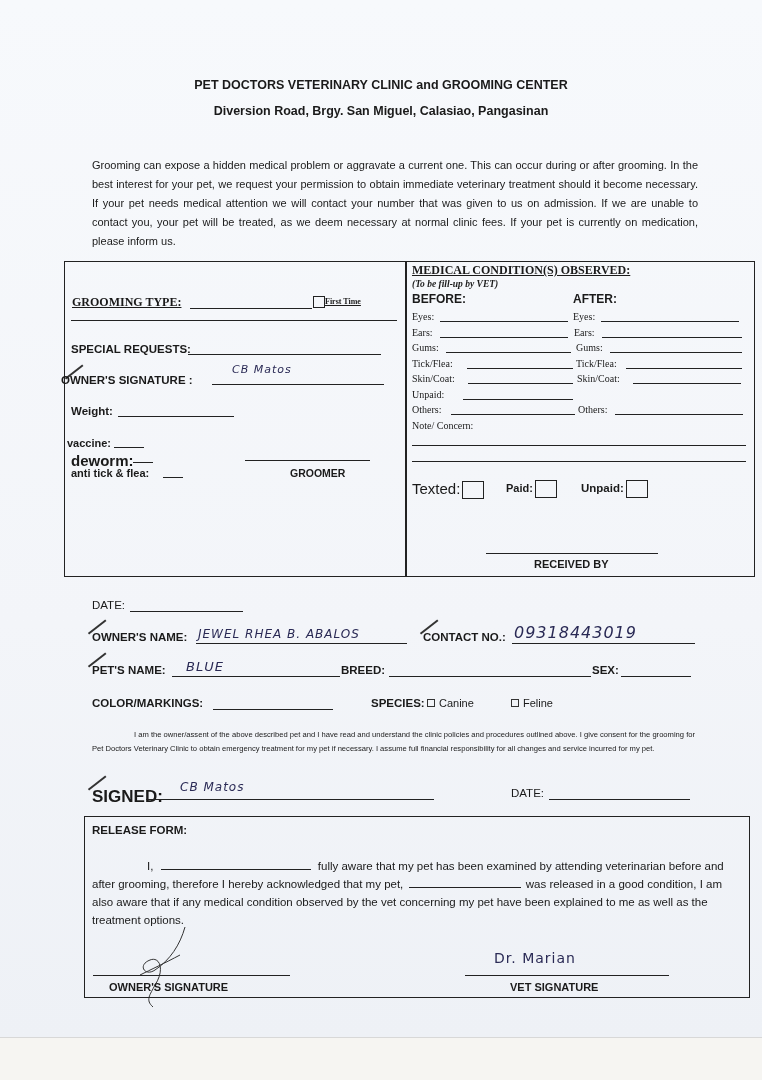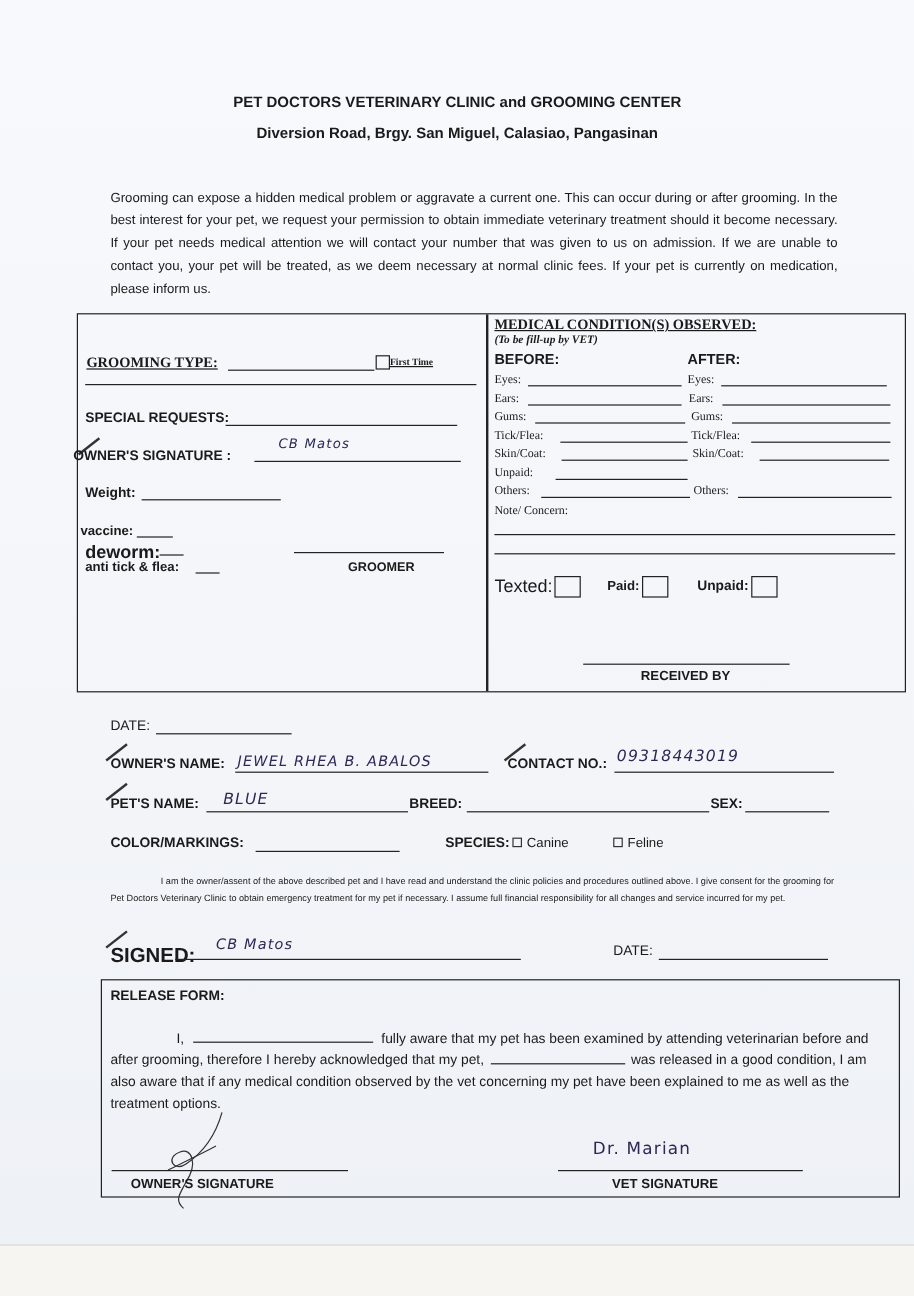--- a/index.html
+++ b/index.html
@@ -111,21 +111,21 @@
   <div class="abs line" style="left:130px; top:600px; width:113px; height:11px;"></div>
 
   <div class="tick" style="left:86px; top:626px;"></div>
   <div class="abs lbl" style="left:92px; top:631px; font-size:11.5px;">OWNER'S NAME:</div>
   <div class="abs line" style="left:196px; top:631px; width:211px; height:12px;"></div>
   <div class="abs hand" style="left:198px; top:627px; font-size:12px;">JEWEL RHEA B. ABALOS</div>
 
   <div class="tick" style="left:418px; top:626px;"></div>
   <div class="abs lbl" style="left:423px; top:631px; font-size:11.5px;">CONTACT NO.:</div>
   <div class="abs line" style="left:512px; top:631px; width:183px; height:12px;"></div>
-  <div class="abs hand" style="left:514px; top:623px; font-size:13px;text-align:center;">09318443019</div>
+  <div class="abs hand" style="left:514px; top:623px; font-size:16px;text-align:center;">09318443019</div>
 
   <div class="tick" style="left:86px; top:659px;"></div>
   <div class="abs lbl" style="left:92px; top:664px; font-size:11.5px;">PET'S NAME:</div>
   <div class="abs line" style="left:172px; top:664px; width:168px; height:12px;"></div>
   <div class="abs hand" style="left:186px; top:659px; font-size:13px;">BLUE</div>
   <div class="abs lbl" style="left:341px; top:664px; font-size:11.5px;">BREED:</div>
   <div class="abs line" style="left:389px; top:664px; width:202px; height:12px;"></div>
   <div class="abs lbl" style="left:592px; top:664px; font-size:11.5px;">SEX:</div>
   <div class="abs line" style="left:621px; top:664px; width:70px; height:12px;"></div>
 

